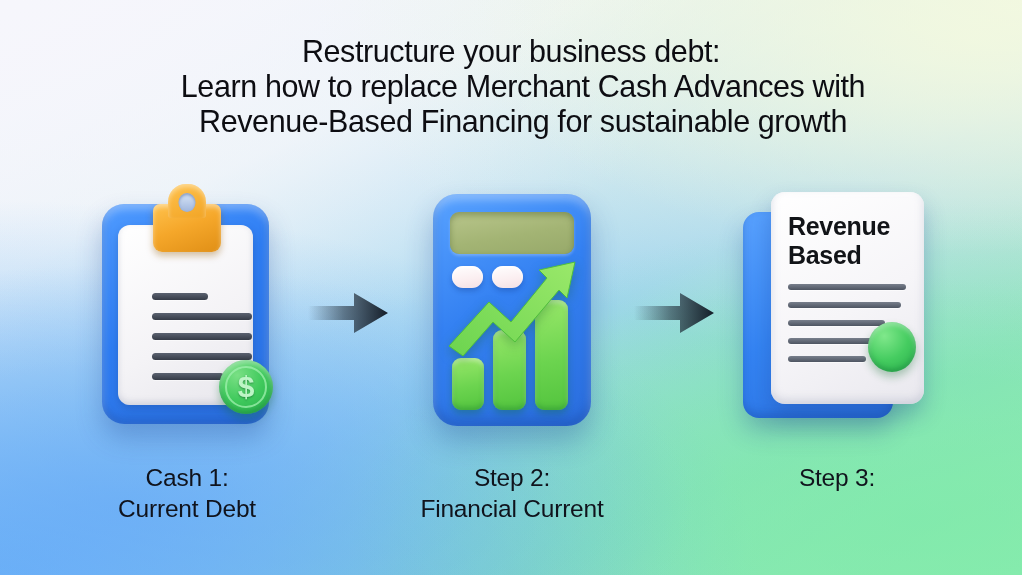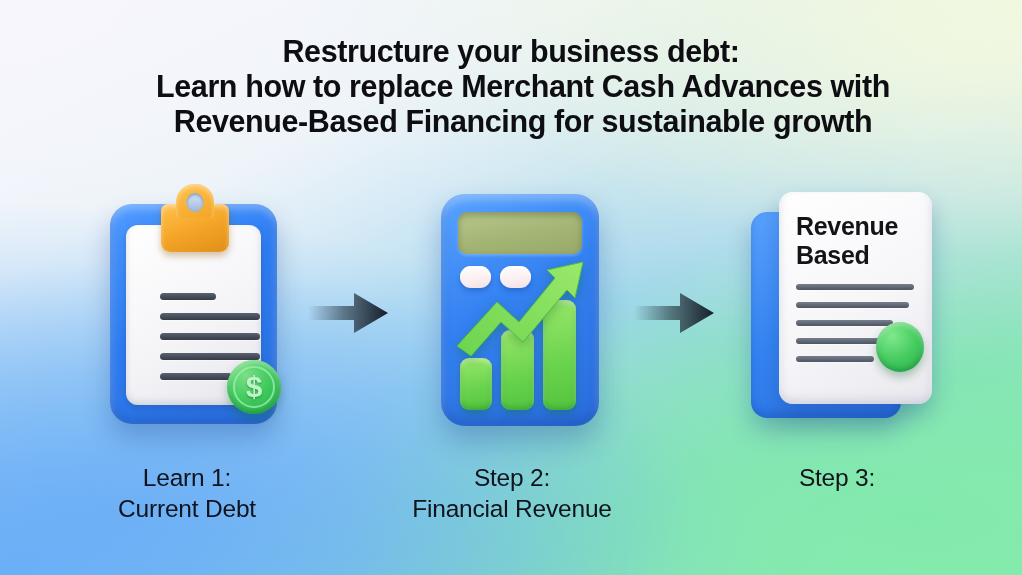--- a/index.html
+++ b/index.html
@@ -37,21 +37,21 @@
   
   .title-block{
     position:absolute;
     left:0; right:0; top:34px;
     text-align:center;
     z-index:5;
   }
   .title-line{
     display:block;
     color:#0d0d12;
-    font-weight:700;
+    font-weight:400;
     font-size:30.5px;
     line-height:35px;
     letter-spacing:-0.4px;
     white-space:nowrap;
   }
   .title-line.l2, .title-line.l3{ font-size:30.5px;margin-left:24px; }
 
   
   .steps{
     position:absolute;
@@ -63,21 +63,21 @@
     position:absolute;
     top:0;
     width:220px;
     height:250px;
   }
   .step.s1{ left:75px; }
   .step.s2{ left:400px; }
   .step.s3{ left:725px; }
   .art{
     position:absolute;
-    left:8px; right:0; top:0;
+    left:0; right:0; top:0;
     height:244px;
   }
 
   
   .cb-body{
     position:absolute;
     left:27px; top:18px;
     width:167px; height:220px;
     border-radius:22px;
     background:linear-gradient(145deg,#4f9bff 0%,#2f7ef3 45%,#2b6fe0 100%);
@@ -379,24 +379,24 @@
       <linearGradient id="ar2" x1="0" y1="0" x2="1" y2="0">
         <stop offset="0" stop-color="#1d2733" stop-opacity="0"></stop>
         <stop offset="0.45" stop-color="#1d2733" stop-opacity="0.55"></stop>
         <stop offset="1" stop-color="#141d28" stop-opacity="1"></stop>
       </linearGradient>
     </defs>
     <path d="M2 16 L48 16 L48 3 L82 23 L48 43 L48 30 L2 30 Z" fill="url(#ar2)"></path>
   </svg>
 
   <div class="caption c1">
-    <span class="cl">Learn 1:</span>
+    <span class="cl">Cash 1:</span>
     <span class="cl">Current Debt</span>
   </div>
   <div class="caption c2">
     <span class="cl">Step 2:</span>
-    <span class="cl">Financial Revenue</span>
+    <span class="cl">Financial Current</span>
   </div>
   <div class="caption c3">
     <span class="cl">Step 3:</span>
   </div>
 
 </div>
 
 </body></html>

